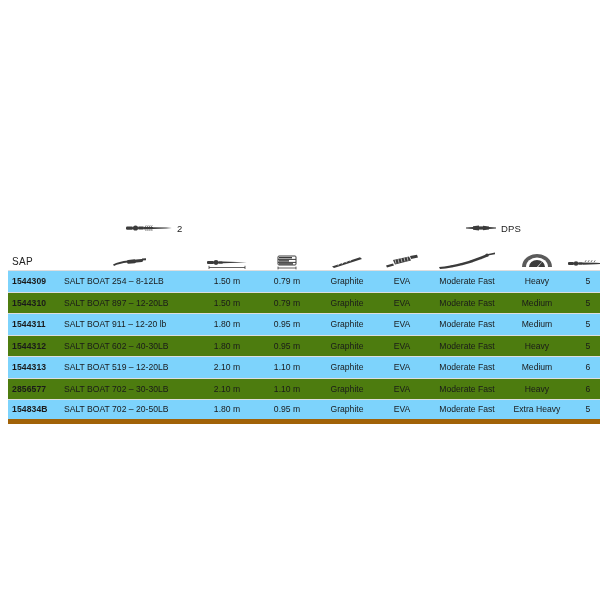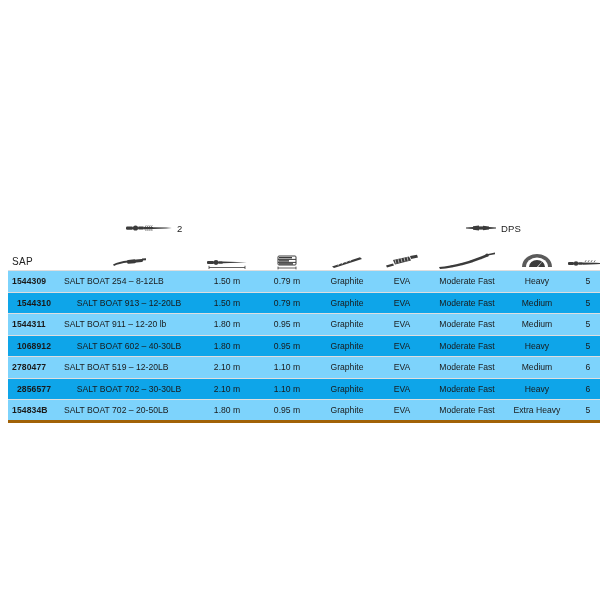--- a/index.html
+++ b/index.html
@@ -81,26 +81,26 @@
 
   table.spec tbody td {
     font-size: 8.6px;
     color: #1a1a1a;
     padding: 0 4px;
     white-space: nowrap;
     border-top: 1px solid #dededf;
   }
 
   table.spec tbody tr:last-child td {
-    border-bottom: 3px solid #a16207;
+    border-bottom: 5px solid #a16207;
     margin-left: 15px;
   }
 
   tbody tr.odd td { background: #7dd3fc; }
-  tbody tr.even td { background: #0ea5e9; text-align: center; }
+  tbody tr.even td { background: #4d7c0f; }
 
   td.c-sap { font-weight: bold; text-align: left; letter-spacing: .1px; }
   td.c-model { text-align: left; }
   td.c-num { text-align: center; }
   td.c-txt { text-align: center; }
 
   
   .icon {
     display: inline-block;
     vertical-align: bottom;
@@ -319,21 +319,21 @@
           <td class="c-num">0.79 m</td>
           <td class="c-txt">Graphite</td>
           <td class="c-txt">EVA</td>
           <td class="c-txt">Moderate Fast</td>
           <td class="c-txt">Heavy</td>
           <td class="c-num">5</td>
 
         </tr>
         <tr class="even">
           <td class="c-sap">1544310</td>
-          <td class="c-model">SALT BOAT 913 – 12-20LB</td>
+          <td class="c-model">SALT BOAT 897 – 12-20LB</td>
           <td class="c-num">1.50 m</td>
           <td class="c-num">0.79 m</td>
           <td class="c-txt">Graphite</td>
           <td class="c-txt">EVA</td>
           <td class="c-txt">Moderate Fast</td>
           <td class="c-txt">Medium</td>
           <td class="c-num">5</td>
 
         </tr>
         <tr class="odd">
@@ -342,33 +342,33 @@
           <td class="c-num">1.80 m</td>
           <td class="c-num">0.95 m</td>
           <td class="c-txt">Graphite</td>
           <td class="c-txt">EVA</td>
           <td class="c-txt">Moderate Fast</td>
           <td class="c-txt">Medium</td>
           <td class="c-num">5</td>
 
         </tr>
         <tr class="even">
-          <td class="c-sap">1068912</td>
+          <td class="c-sap">1544312</td>
           <td class="c-model">SALT BOAT 602 – 40-30LB</td>
           <td class="c-num">1.80 m</td>
           <td class="c-num">0.95 m</td>
           <td class="c-txt">Graphite</td>
           <td class="c-txt">EVA</td>
           <td class="c-txt">Moderate Fast</td>
           <td class="c-txt">Heavy</td>
           <td class="c-num">5</td>
 
         </tr>
         <tr class="odd">
-          <td class="c-sap">2780477</td>
+          <td class="c-sap">1544313</td>
           <td class="c-model">SALT BOAT 519 – 12-20LB</td>
           <td class="c-num">2.10 m</td>
           <td class="c-num">1.10 m</td>
           <td class="c-txt">Graphite</td>
           <td class="c-txt">EVA</td>
           <td class="c-txt">Moderate Fast</td>
           <td class="c-txt">Medium</td>
           <td class="c-num">6</td>
 
         </tr>

